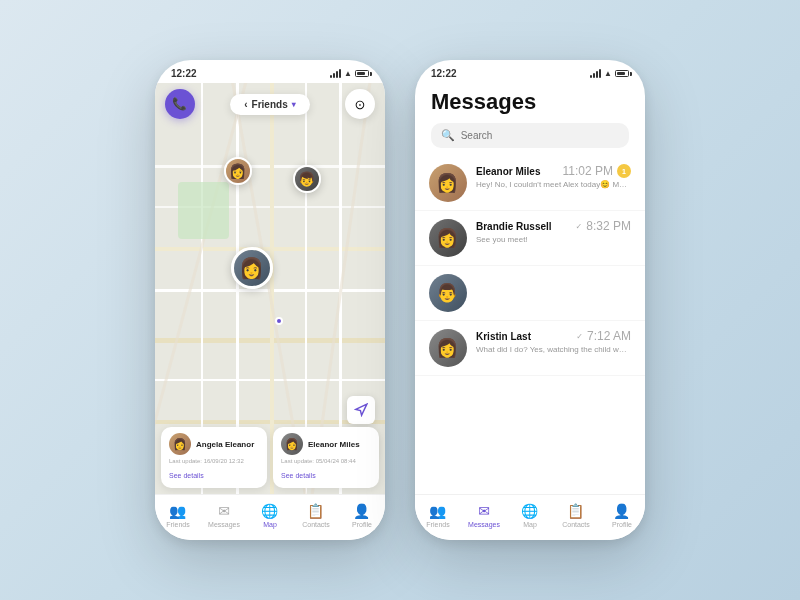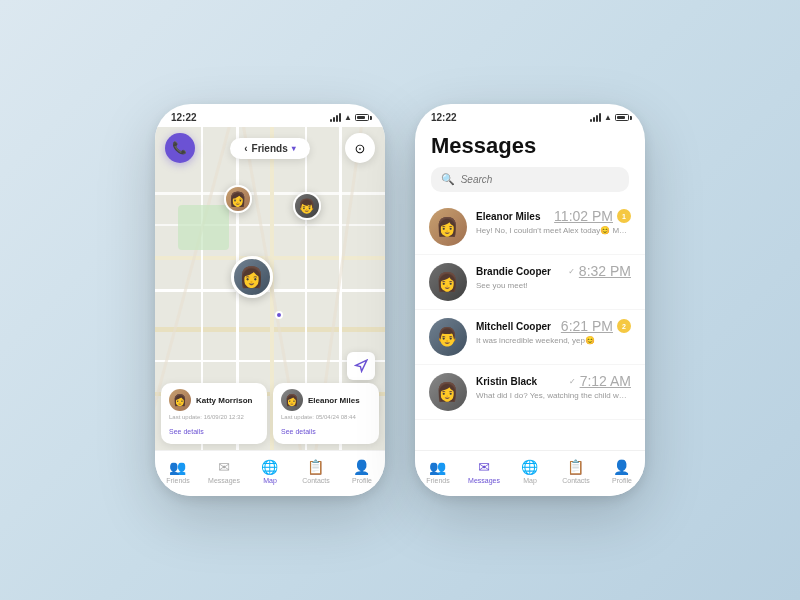--- a/index.html
+++ b/index.html
@@ -11,21 +11,21 @@
       align-items: center;
       justify-content: center;
       gap: 30px;
       font-family: -apple-system, BlinkMacSystemFont, 'Segoe UI', sans-serif;
       overflow: hidden;
     }
 
     
     .phone {
       width: 230px;
-      height: 392px;
+      height: 480px;
       background: #fff;
       border-radius: 36px;
       box-shadow: 0 20px 60px rgba(0,0,0,0.18), 0 4px 12px rgba(0,0,0,0.1);
       overflow: hidden;
       position: relative;
       display: flex;
       flex-direction: column;
     }
 
     
@@ -256,21 +256,20 @@
       gap: 6px;
     }
     .search-icon { color: #aaa; font-size: 11px; }
     .search-input {
       font-size: 10px;
       color: #aaa;
       background: transparent;
       border: none;
       outline: none;
       flex: 1;
-      font-style: italic;
     }
     
     .msg-list {
       flex: 1;
       overflow-y: auto;
       overflow-x: hidden;
     }
     .msg-item {
       display: flex;
       align-items: flex-start;
@@ -298,21 +297,21 @@
     .msg-name {
       font-size: 10px;
       font-weight: 700;
       color: #111;
     }
     .msg-time-row {
       display: flex;
       align-items: center;
       gap: 4px;
     }
-    .msg-time { font-size: 14px; color: #aaa; text-decoration: underline; }
+    .msg-time { font-size: 12px; color: #aaa; }
     .msg-badge {
       width: 14px; height: 14px;
       border-radius: 50%;
       background: #f5c842;
       color: #fff;
       font-size: 7px;
       font-weight: 700;
       display: flex; align-items: center; justify-content: center;
     }
     .msg-check { font-size: 8px; color: #aaa; }
@@ -402,21 +401,21 @@
         <svg width="14" height="14" viewBox="0 0 24 24" fill="none" stroke="#6b52d4" stroke-width="2.5">
           <polygon points="3,11 22,2 13,21 11,13 3,11"></polygon>
         </svg>
       </div>
       <div class="fab-add">+</div>
 
       <div class="location-cards">
         <div class="loc-card">
           <div class="loc-card-header">
             <div class="loc-avatar av1">👩</div>
-            <span class="loc-name">Katty Morrison</span>
+            <span class="loc-name">Angela Eleanor</span>
           </div>
           <span class="loc-time">Last update: 16/09/20 12:32</span>
           <span class="loc-details">See details</span>
         </div>
         <div class="loc-card">
           <div class="loc-card-header">
             <div class="loc-avatar av4">👩</div>
             <span class="loc-name">Eleanor Miles</span>
           </div>
           <span class="loc-time">Last update: 05/04/24 08:44</span>
@@ -490,49 +489,39 @@
             </div>
           </div>
           <div class="msg-preview">Hey! No, I couldn't meet Alex today😊 Maybe later?</div>
         </div>
       </div>
 
       <div class="msg-item">
         <div class="msg-avatar av2">👩</div>
         <div class="msg-body">
           <div class="msg-top-row">
-            <span class="msg-name">Brandie Cooper</span>
+            <span class="msg-name">Brandie Russell</span>
             <div class="msg-time-row">
               <span class="msg-check">✓</span>
               <span class="msg-time">8:32 PM</span>
             </div>
           </div>
           <div class="msg-preview">See you meet!</div>
         </div>
       </div>
 
       <div class="msg-item">
         <div class="msg-avatar av3">👨</div>
-        <div class="msg-body">
-          <div class="msg-top-row">
-            <span class="msg-name">Mitchell Cooper</span>
-            <div class="msg-time-row">
-              <span class="msg-time">6:21 PM</span>
-              <span class="msg-badge">2</span>
-            </div>
-          </div>
-          <div class="msg-preview">It was incredible weekend, yep😊</div>
-        </div>
       </div>
 
       <div class="msg-item">
         <div class="msg-avatar av4">👩</div>
         <div class="msg-body">
           <div class="msg-top-row">
-            <span class="msg-name">Kristin Black</span>
+            <span class="msg-name">Kristin Last</span>
             <div class="msg-time-row">
               <span class="msg-check">✓</span>
               <span class="msg-time">7:12 AM</span>
             </div>
           </div>
           <div class="msg-preview">What did I do? Yes, watching the child while he walked in the yard with Katty and Russell</div>
         </div>
       </div>
 
     </div>

